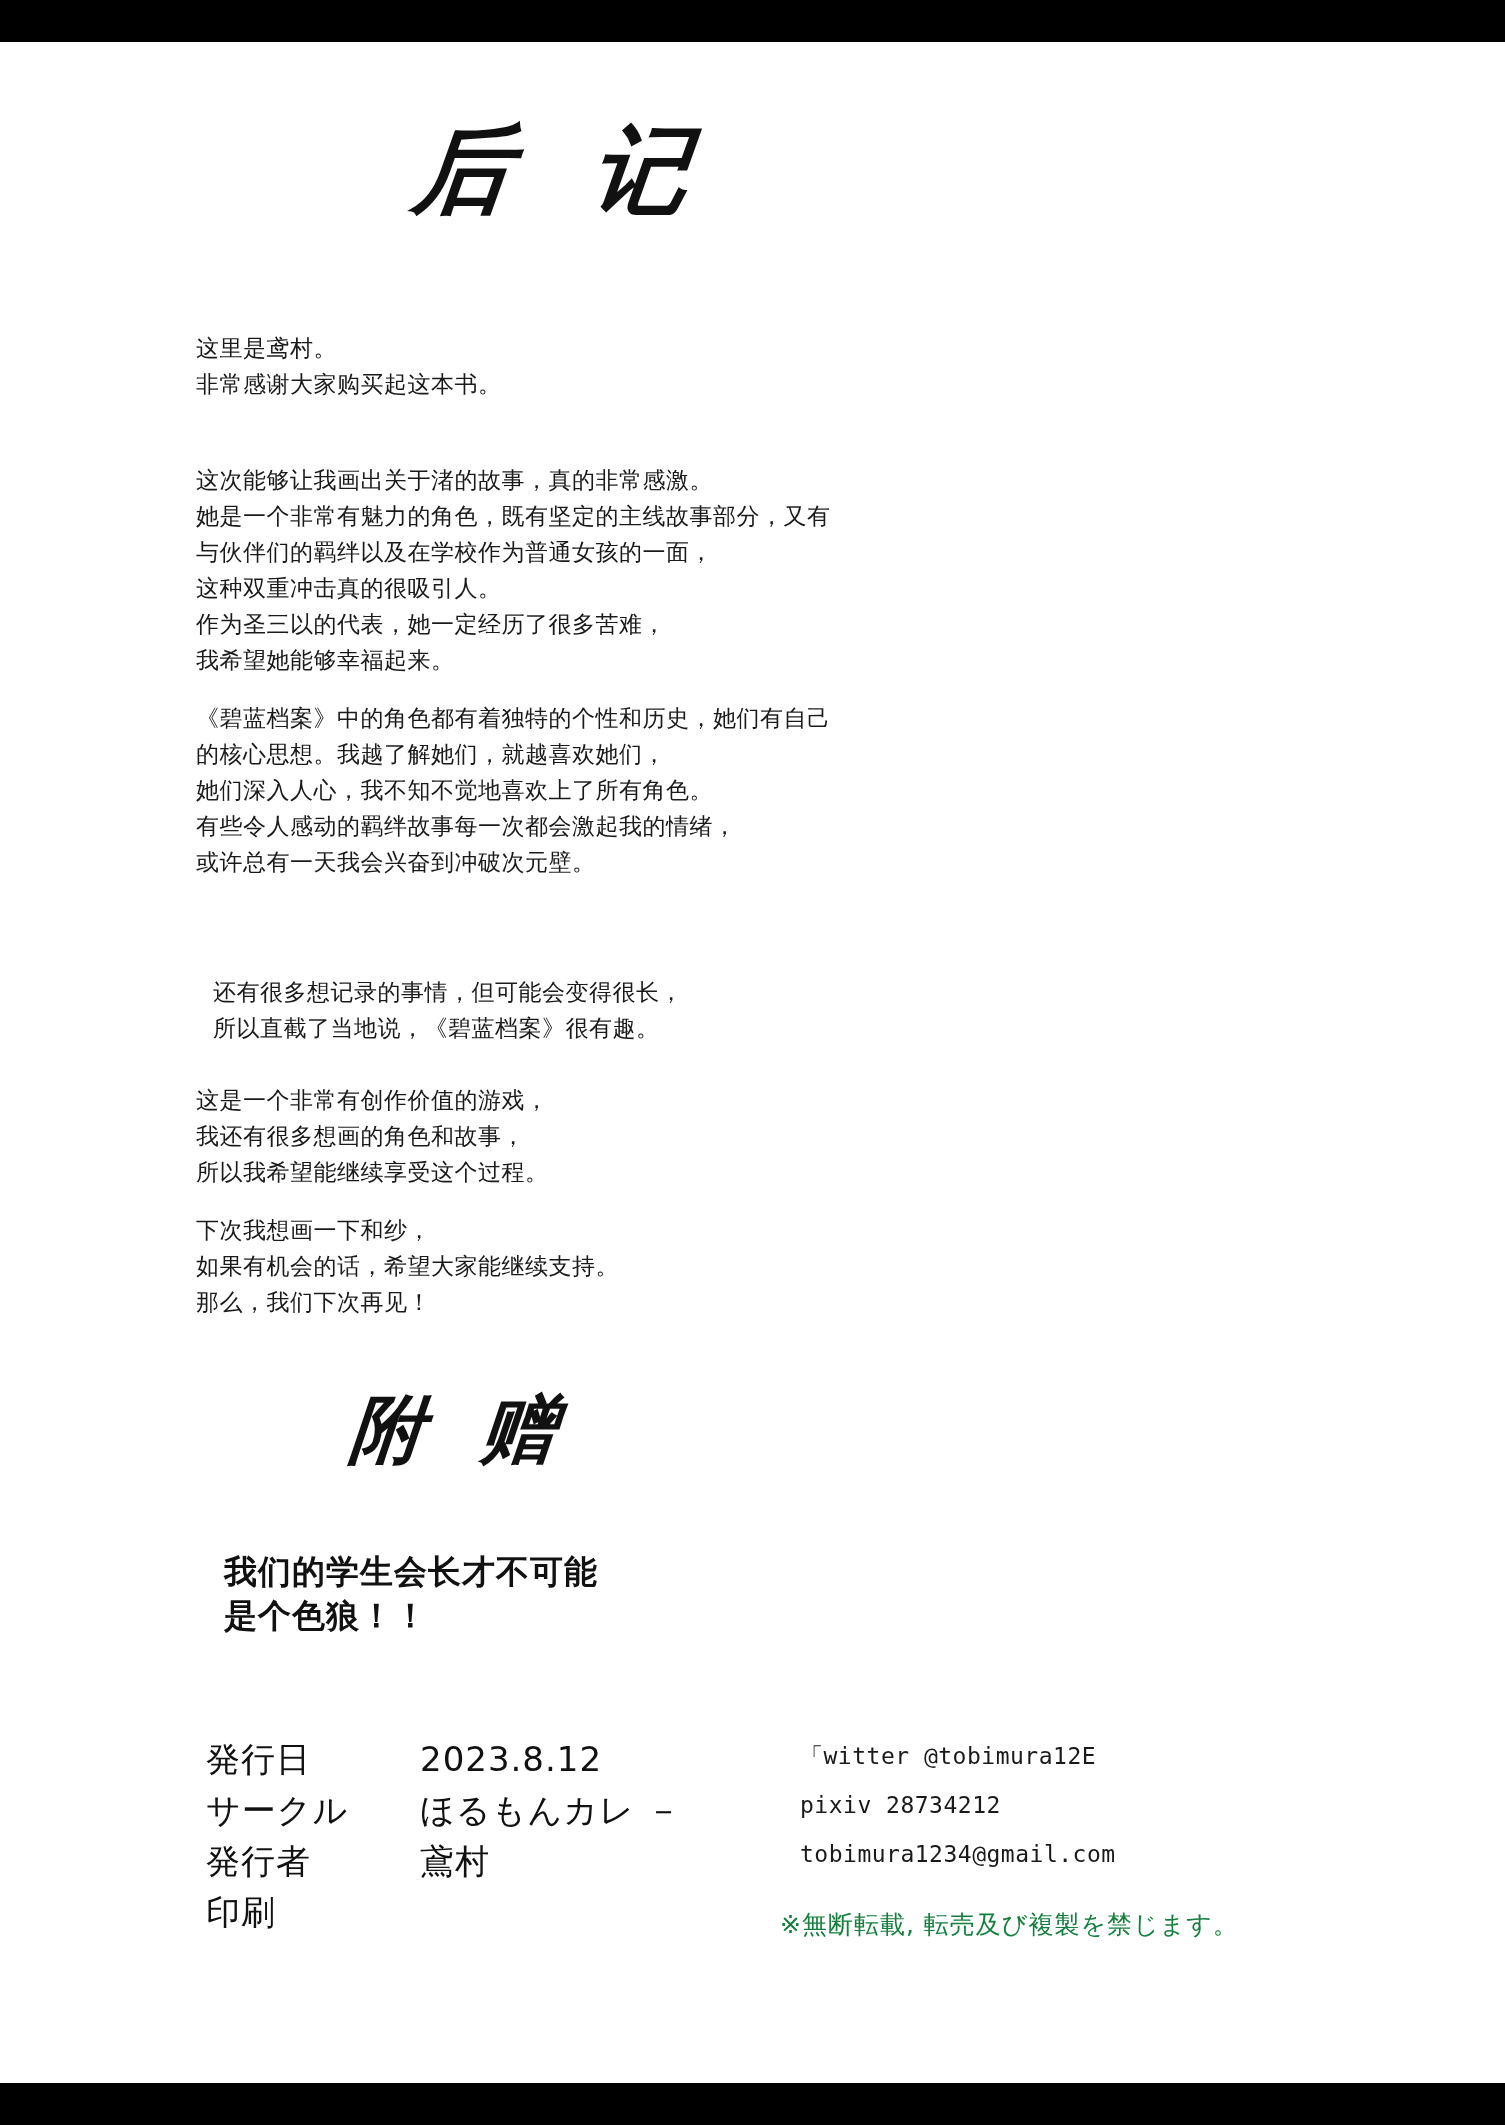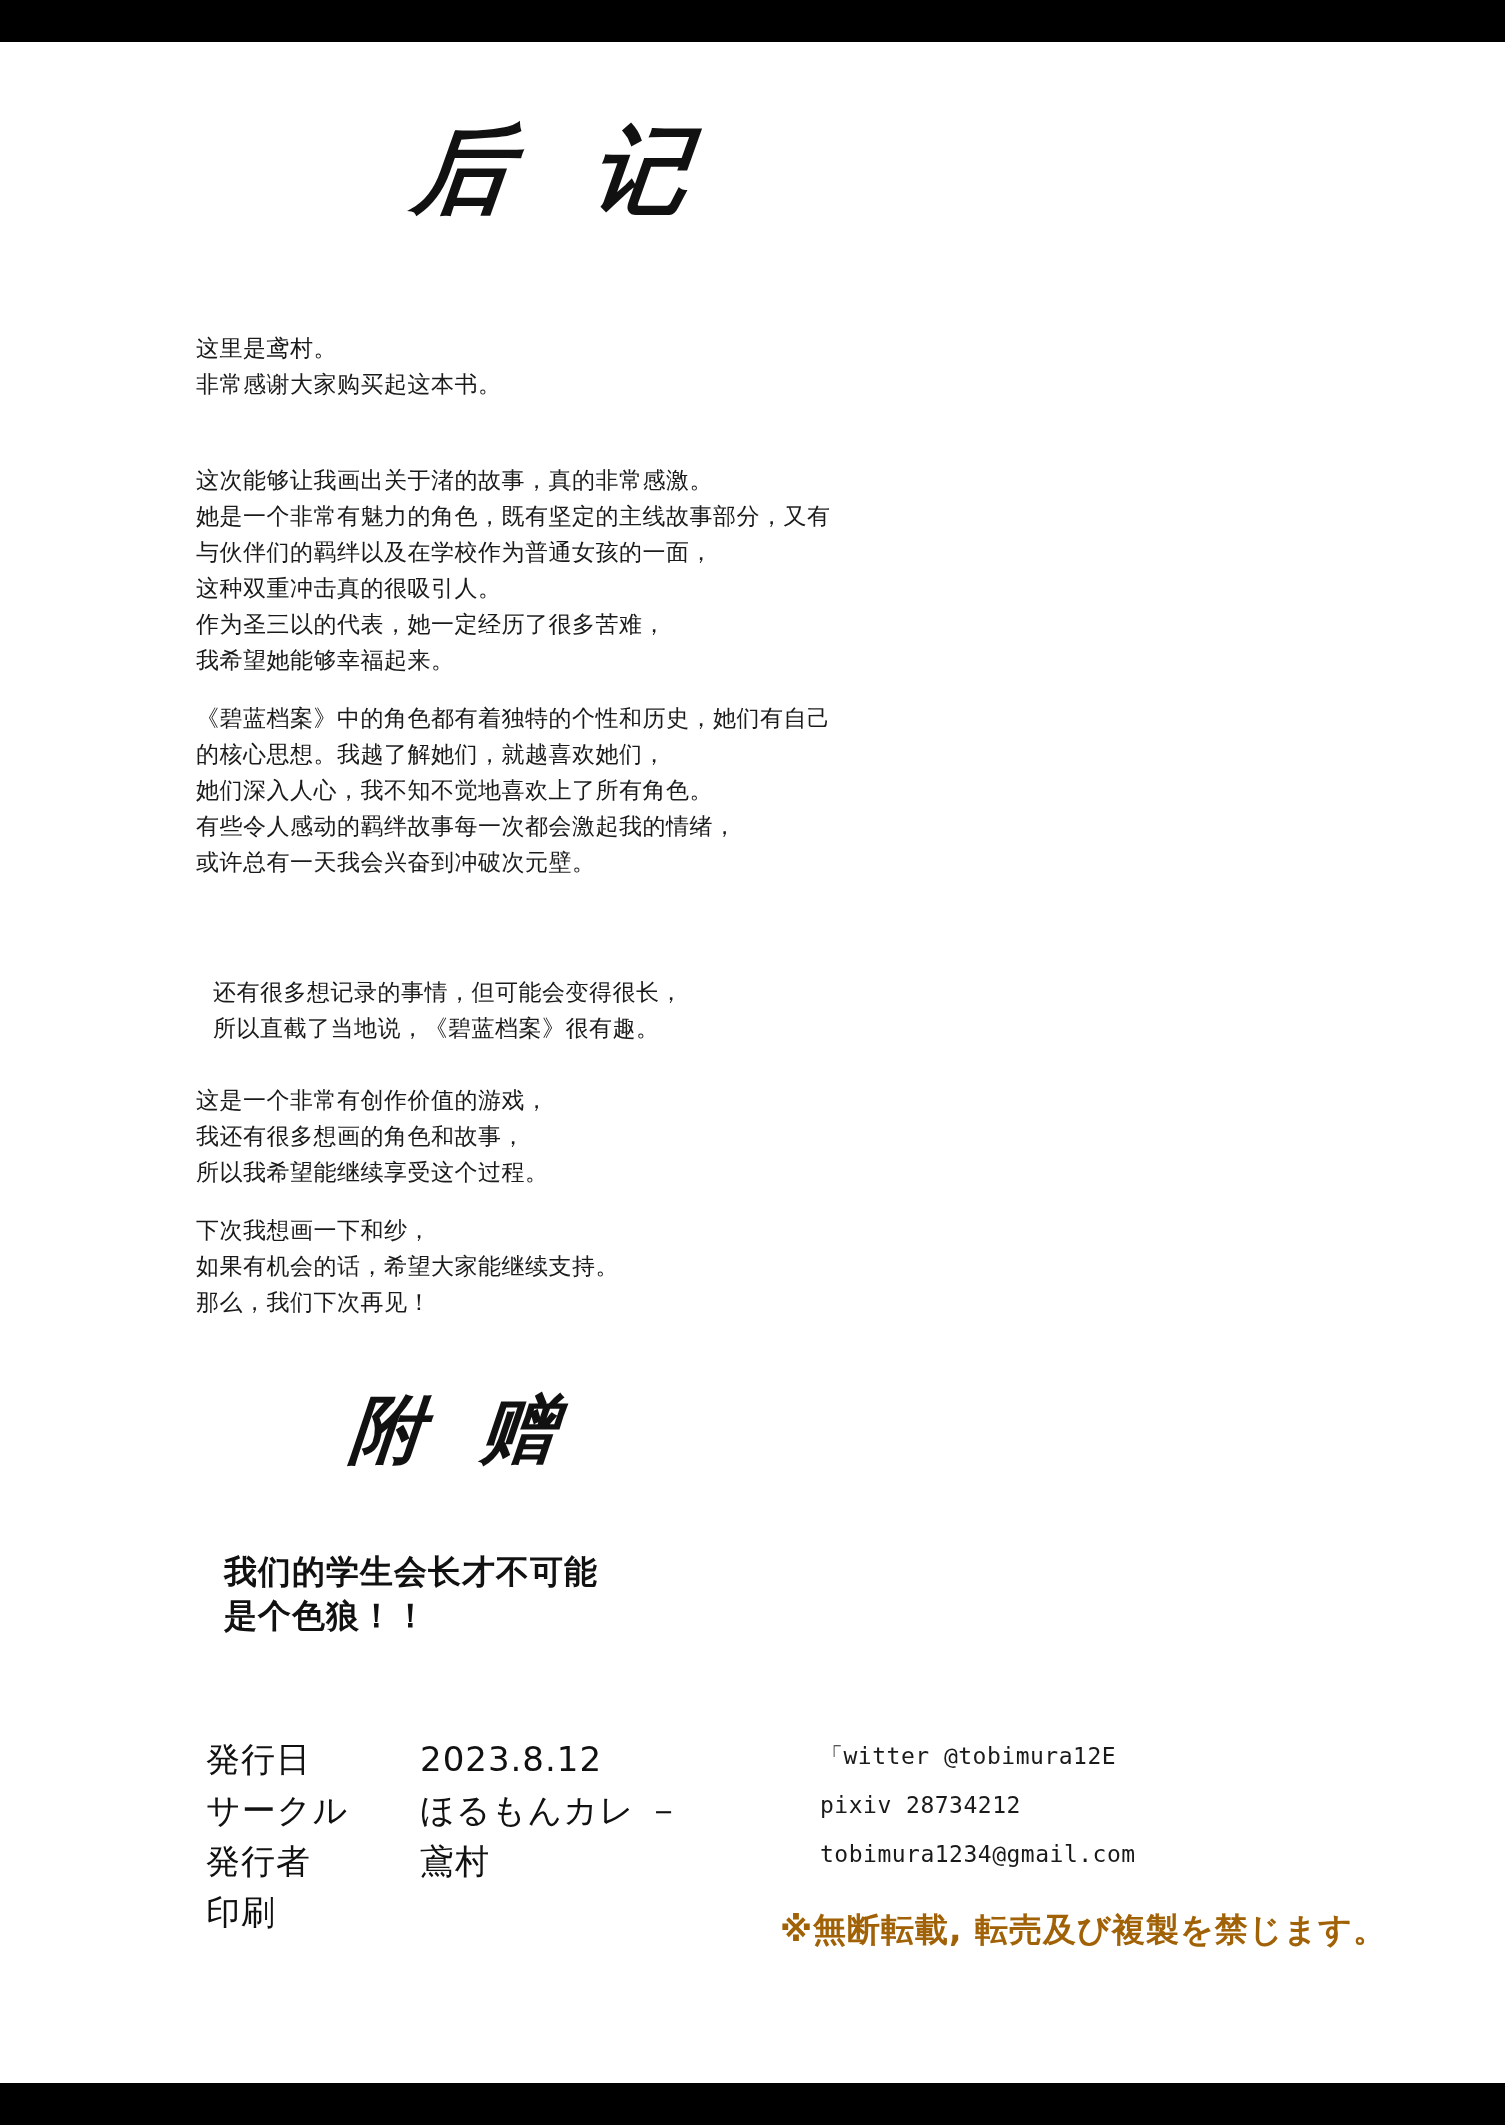--- a/index.html
+++ b/index.html
@@ -106,36 +106,34 @@
   }
 
   
   .contact {
     position: absolute;
     left: 800px;
     top: 1690px;
     width: 620px;
     font-family: "DejaVu Sans Mono", monospace;
     color: #1a1a1a;
-    margin-left: 20px;
   }
   .contact-line {
     font-size: 23px;
     line-height: 49px;
     letter-spacing: 0.5px;
   }
   .notice {
     position: absolute;
     left: 780px;
     top: 1866px;
     font-family: "DejaVu Sans", sans-serif;
-    font-size: 33px;
-    color: #a16207;
+    font-size: 25px;
+    color: #15803d;
     letter-spacing: 1px;
-    font-weight: bold;
   }
 </style>
 </head>
 <body>
 
 <div class="page">
 
   <div class="afterword-title">后 记</div>
 
   <div class="body-block" id="block-0">这里是鸢村。

